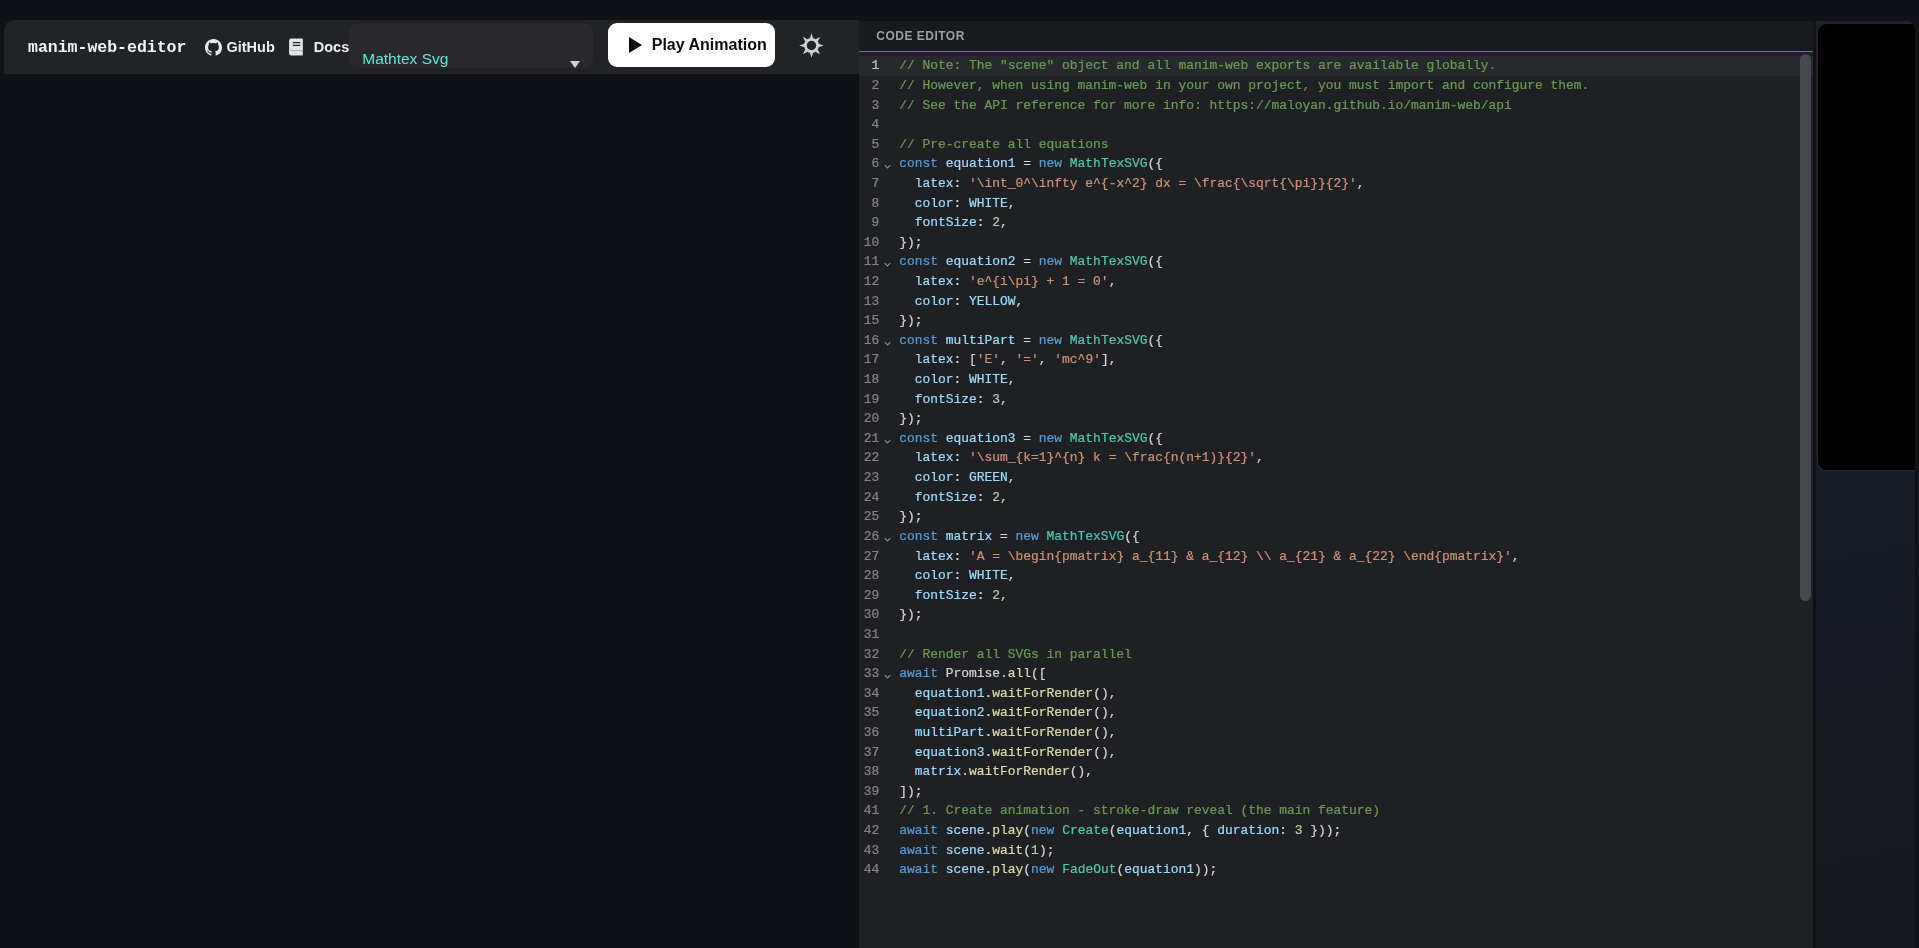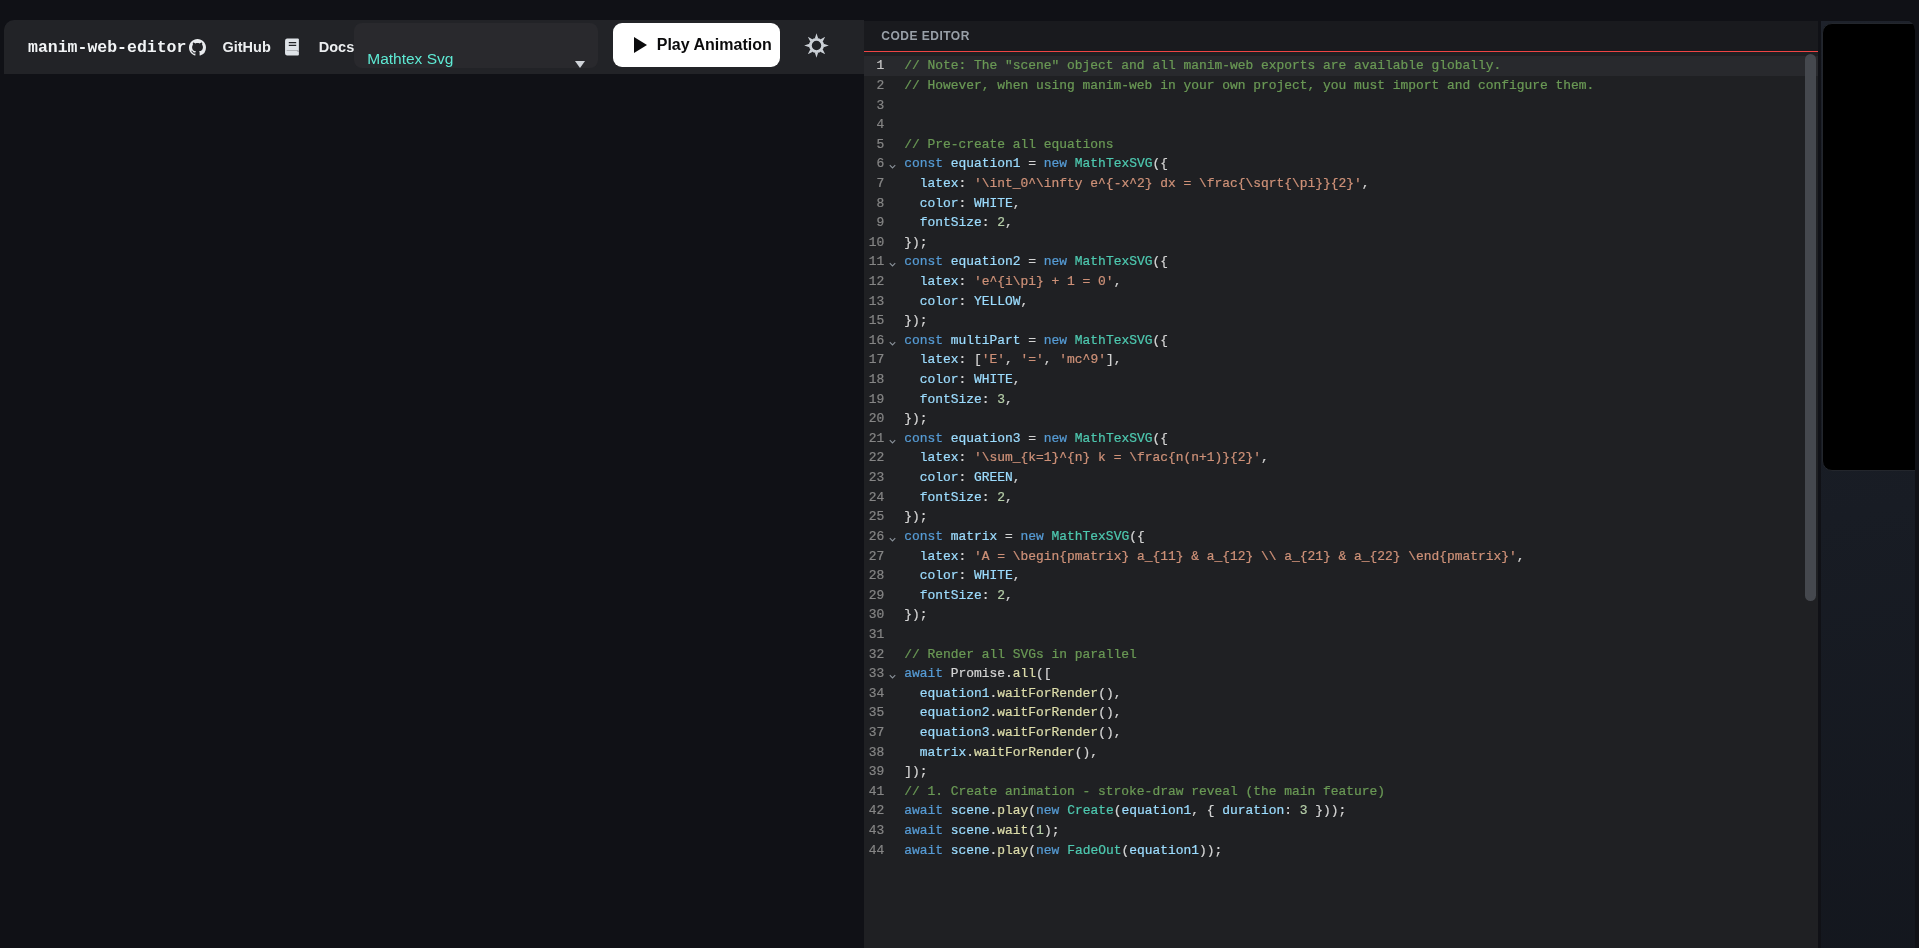--- a/index.html
+++ b/index.html
@@ -1,19 +1,19 @@
 <!DOCTYPE html>
 <html><head><meta charset="utf-8"><style>
 *{margin:0;padding:0;box-sizing:border-box}
 html,body{width:1919px;height:948px;background:#101116;overflow:hidden;font-family:"Liberation Sans",sans-serif}
 .app{position:absolute;left:4px;top:20px;width:1911px;height:940px;background:#101116;border-radius:10px;overflow:hidden;display:flex;flex-direction:row}
 .topbar{height:54px;background:#222327;display:flex;align-items:center;padding:0 35px 0 24px;flex:none}
 .title{font-family:"Liberation Mono",monospace;font-weight:bold;font-size:16.5px;color:#f2f4f6;letter-spacing:0px}
-.navitem{display:flex;align-items:center;gap:16px;margin-left:3px;color:#eceef0;font-size:14.5px;font-weight:bold}
-.navitem.docs{margin-left:13px;gap:18px}
+.navitem{display:flex;align-items:center;gap:4px;margin-left:19px;color:#eceef0;font-size:14.5px;font-weight:bold}
+.navitem.docs{margin-left:13px;gap:9px}
 .navitem svg{display:block}
 .sel{margin-left:auto;width:244px;height:45px;background:#29292d;border-radius:8px;display:flex;align-items:flex-end;padding:0 13px;color:#5eead4;font-size:15.5px;position:relative;top:-2px}
 .sel .car{margin-left:auto;width:0;height:0;border-left:5.5px solid transparent;border-right:5.5px solid transparent;border-top:7px solid #cfd3d8}
 .playbtn{margin-left:15px;position:relative;top:-2px;width:167px;height:44px;background:#fff;border-radius:9px;display:flex;align-items:center;justify-content:center;gap:10px;padding-left:12px;color:#0b0b0c;font-size:16px;font-weight:bold}
 .ptri{width:0;height:0;border-top:8px solid transparent;border-bottom:8px solid transparent;border-left:13px solid #0b0b0c}
 .gear{margin-left:24px;display:flex;align-items:center;position:relative;top:-2px}
 .main{flex:1;display:flex;margin-top:1px;min-height:0}
 .panel{display:flex;flex-direction:column;min-height:0}
 .left{width:954px;flex:none}
 .gapv{width:3px;flex:none;background:#101116}
@@ -66,21 +66,21 @@
           <circle cx="8" cy="8" r="5.9" fill="none" stroke="#ccd1d7" stroke-width="2.7"></circle>
         </svg>
       </span>
   </div>
   <div class="main">
     <div class="panel left">
       <div class="phead">CODE EDITOR</div>
       <div class="editor">
 <div class="row active"><span class="ln">1</span><span class="fd"></span><span class="cd"><span class="c">// Note: The "scene" object and all manim-web exports are available globally.</span></span></div>
 <div class="row"><span class="ln">2</span><span class="fd"></span><span class="cd"><span class="c">// However, when using manim-web in your own project, you must import and configure them.</span></span></div>
-<div class="row"><span class="ln">3</span><span class="fd"></span></div>
+<div class="row"><span class="ln">3</span><span class="fd"></span><span class="cd"><span class="c">// See the API reference for more info: https://maloyan.github.io/manim-web/api</span></span></div>
 <div class="row"><span class="ln">4</span><span class="fd"></span><span class="cd"></span></div>
 <div class="row"><span class="ln">5</span><span class="fd"></span><span class="cd"><span class="c">// Pre-create all equations</span></span></div>
 <div class="row"><span class="ln">6</span><span class="fd"><svg class="fold" viewBox="0 0 16 16">
                 <path d="M4 6l4 4 4-4" fill="none" stroke="#8a9199" stroke-width="1.6"></path>
               </svg></span><span class="cd"><span class="k">const </span><span class="v">equation1</span><span class="p"> = </span><span class="k">new </span><span class="t">MathTexSVG</span><span class="p">({</span></span></div>
 <div class="row"><span class="ln">7</span><span class="fd"></span><span class="cd"><span class="p">  </span><span class="v">latex</span><span class="p">: </span><span class="s">'\int_0^\infty e^{-x^2} dx = \frac{\sqrt{\pi}}{2}'</span><span class="p">,</span></span></div>
 <div class="row"><span class="ln">8</span><span class="fd"></span><span class="cd"><span class="p">  </span><span class="v">color</span><span class="p">: </span><span class="v">WHITE</span><span class="p">,</span></span></div>
 <div class="row"><span class="ln">9</span><span class="fd"></span><span class="cd"><span class="p">  </span><span class="v">fontSize</span><span class="p">: </span><span class="n">2</span><span class="p">,</span></span></div>
 <div class="row"><span class="ln">10</span><span class="fd"></span><span class="cd"><span class="p">});</span></span></div>
 <div class="row"><span class="ln">11</span><span class="fd"><svg class="fold" viewBox="0 0 16 16">
@@ -110,20 +110,21 @@
 <div class="row"><span class="ln">28</span><span class="fd"></span><span class="cd"><span class="p">  </span><span class="v">color</span><span class="p">: </span><span class="v">WHITE</span><span class="p">,</span></span></div>
 <div class="row"><span class="ln">29</span><span class="fd"></span><span class="cd"><span class="p">  </span><span class="v">fontSize</span><span class="p">: </span><span class="n">2</span><span class="p">,</span></span></div>
 <div class="row"><span class="ln">30</span><span class="fd"></span><span class="cd"><span class="p">});</span></span></div>
 <div class="row"><span class="ln">31</span><span class="fd"></span><span class="cd"></span></div>
 <div class="row"><span class="ln">32</span><span class="fd"></span><span class="cd"><span class="c">// Render all SVGs in parallel</span></span></div>
 <div class="row"><span class="ln">33</span><span class="fd"><svg class="fold" viewBox="0 0 16 16">
                 <path d="M4 6l4 4 4-4" fill="none" stroke="#8a9199" stroke-width="1.6"></path>
               </svg></span><span class="cd"><span class="k">await </span><span class="p">Promise.</span><span class="f">all</span><span class="p">([</span></span></div>
 <div class="row"><span class="ln">34</span><span class="fd"></span><span class="cd"><span class="p">  </span><span class="v">equation1</span><span class="p">.</span><span class="f">waitForRender</span><span class="p">(),</span></span></div>
 <div class="row"><span class="ln">35</span><span class="fd"></span><span class="cd"><span class="p">  </span><span class="v">equation2</span><span class="p">.</span><span class="f">waitForRender</span><span class="p">(),</span></span></div>
+<div class="row"><span class="ln">36</span><span class="fd"></span><span class="cd"><span class="p">  </span><span class="v">multiPart</span><span class="p">.</span><span class="f">waitForRender</span><span class="p">(),</span></span></div>
 <div class="row"><span class="ln">37</span><span class="fd"></span><span class="cd"><span class="p">  </span><span class="v">equation3</span><span class="p">.</span><span class="f">waitForRender</span><span class="p">(),</span></span></div>
 <div class="row"><span class="ln">38</span><span class="fd"></span><span class="cd"><span class="p">  </span><span class="v">matrix</span><span class="p">.</span><span class="f">waitForRender</span><span class="p">(),</span></span></div>
 <div class="row"><span class="ln">39</span><span class="fd"></span><span class="cd"><span class="p">]);</span></span></div>
 <div class="row"><span class="ln">41</span><span class="fd"></span><span class="cd"><span class="c">// 1. Create animation - stroke-draw reveal (the main feature)</span></span></div>
 <div class="row"><span class="ln">42</span><span class="fd"></span><span class="cd"><span class="k">await </span><span class="v">scene</span><span class="p">.</span><span class="f">play</span><span class="p">(</span><span class="k">new </span><span class="t">Create</span><span class="p">(</span><span class="v">equation1</span><span class="p">, { </span><span class="v">duration</span><span class="p">: </span><span class="n">3</span><span class="p"> }));</span></span></div>
 <div class="row"><span class="ln">43</span><span class="fd"></span><span class="cd"><span class="k">await </span><span class="v">scene</span><span class="p">.</span><span class="f">wait</span><span class="p">(</span><span class="n">1</span><span class="p">);</span></span></div>
 <div class="row"><span class="ln">44</span><span class="fd"></span><span class="cd"><span class="k">await </span><span class="v">scene</span><span class="p">.</span><span class="f">play</span><span class="p">(</span><span class="k">new </span><span class="t">FadeOut</span><span class="p">(</span><span class="v">equation1</span><span class="p">));</span></span></div>
         <div class="sbar"></div>
       </div>
     </div>

